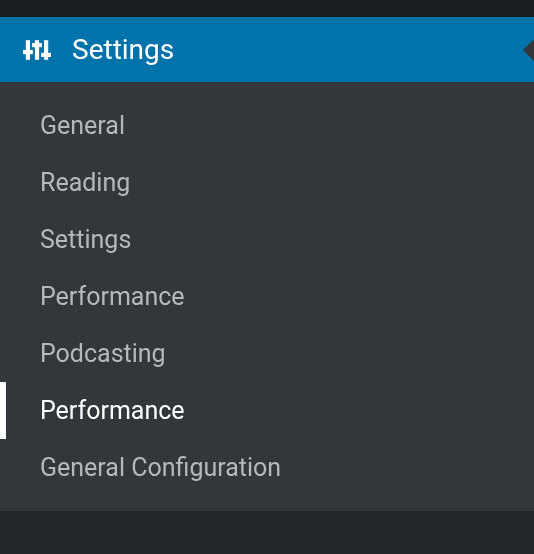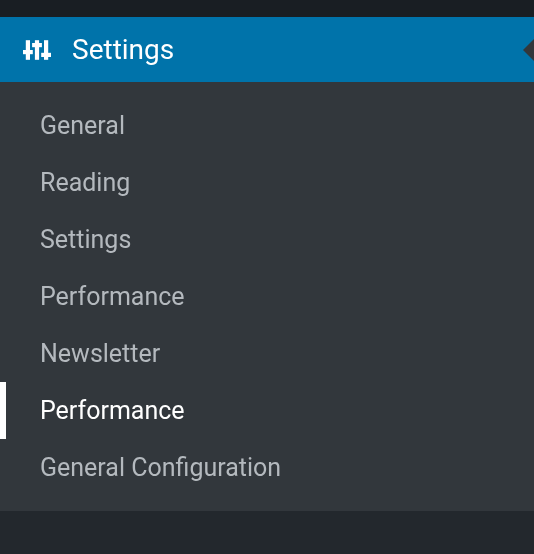--- a/index.html
+++ b/index.html
@@ -102,21 +102,21 @@
   <div class="submenu-item">
     <span>Reading</span>
   </div>
   <div class="submenu-item">
     <span>Settings</span>
   </div>
   <div class="submenu-item">
     <span>Performance</span>
   </div>
   <div class="submenu-item">
-    <span>Newsletter</span>
+    <span>Podcasting</span>
   </div>
   <div class="submenu-item active">
     <span>Performance</span>
   </div>
   <div class="submenu-item">
     <span>General Configuration</span>
   </div>
 </div>
 
 </body></html>

